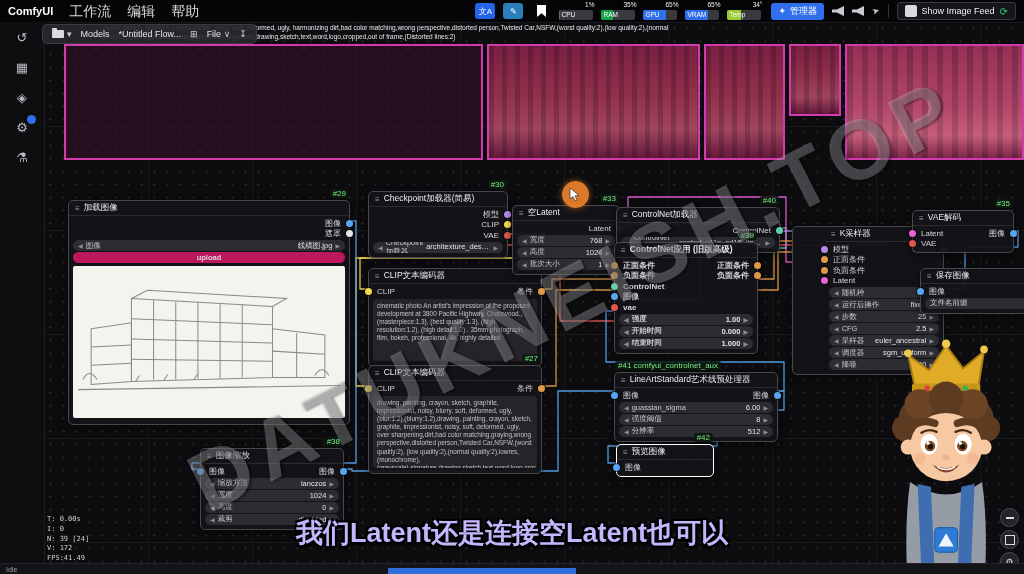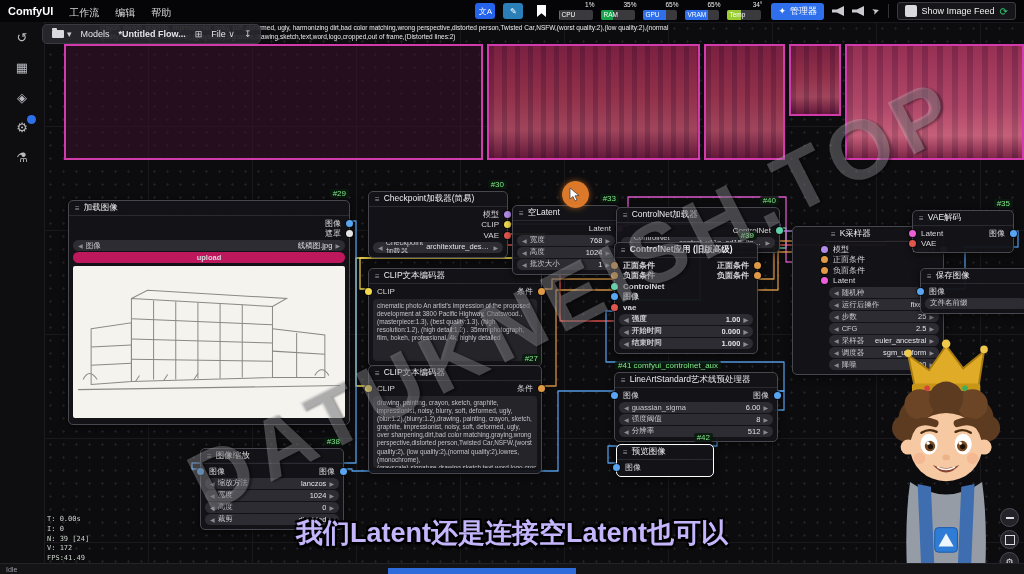--- a/index.html
+++ b/index.html
@@ -2,21 +2,21 @@
 <html><head>
 <meta charset="utf-8">
 <style>
   html,body{margin:0;padding:0;background:#000;}
   #stage{position:relative;width:1024px;height:574px;overflow:hidden;background:#000;
          font-family:"Liberation Sans",sans-serif;color:#ddd;}
   
   #topbar{position:absolute;left:0;top:0;width:1024px;height:22px;background:#050507;
           display:flex;align-items:center;padding:0 8px;box-sizing:border-box;z-index:60;}
   #app-title{font-size:11px;font-weight:bold;color:#fff;margin-right:16px;}
-  .menu-item{font-size:10px;color:#d8d8d8;margin-right:16px;cursor:default;}
+  .menu-item{font-size:14px;color:#d8d8d8;margin-right:16px;cursor:default;}
   #topbar-right{margin-left:auto;display:flex;align-items:center;gap:8px;}
   .sq-btn{width:20px;height:16px;border-radius:3px;display:flex;align-items:center;justify-content:center;
           font-size:8px;color:#fff;}
   .bookmark{width:9px;height:12px;background:#fff;clip-path:polygon(0 0,100% 0,100% 100%,50% 68%,0 100%);}
   .stat{width:36px;position:relative;height:18px;}
   .stat .val{position:absolute;top:-1px;right:1px;font-size:6.5px;color:#eee;}
   .stat .chip{position:absolute;left:0;bottom:0;width:34px;height:10px;background:#3a3a3e;border-radius:2px;overflow:hidden;}
   .stat .fill{position:absolute;left:0;top:0;bottom:0;}
   .stat .lbl{position:absolute;left:2px;top:1px;font-size:6.5px;color:#fff;z-index:2;}
   #manager-btn{background:#2f6feb;color:#fff;font-size:9px;border-radius:3px;padding:2px 7px;display:flex;gap:4px;align-items:center;}
@@ -662,21 +662,21 @@
     <div class="side-icon">⚙<span class="side-badge"></span></div>
     <div class="side-icon">⚗</div>
   </div>
 
   <div id="flowbar">
     <span style="display:flex;align-items:center;gap:3px">
         <span class="folder"></span>
         <span class="glyph">▾</span>
       </span>
     <span>Models</span>
-    <span style="font-weight:bold">*Untitled Flow...</span>
+    <span style="font-weight:normal">*Untitled Flow...</span>
     <span class="glyph">⊞</span>
     <span><span>File</span> <span class="glyph">∨</span></span>
     <span class="glyph">↧</span>
   </div>
 
   <div id="blue-bar"></div>
   <div id="statusbar">
     <span id="status-text">Idle</span>
   </div>
 </div>

